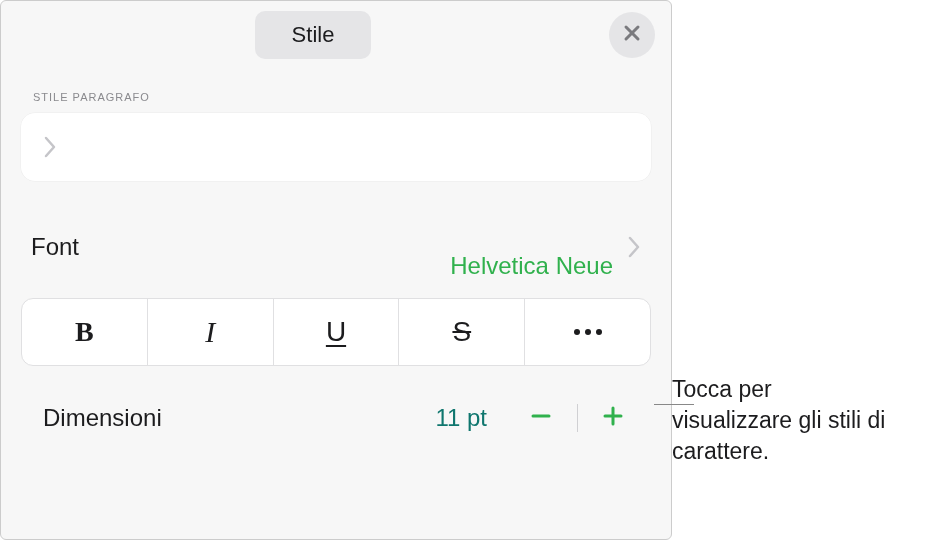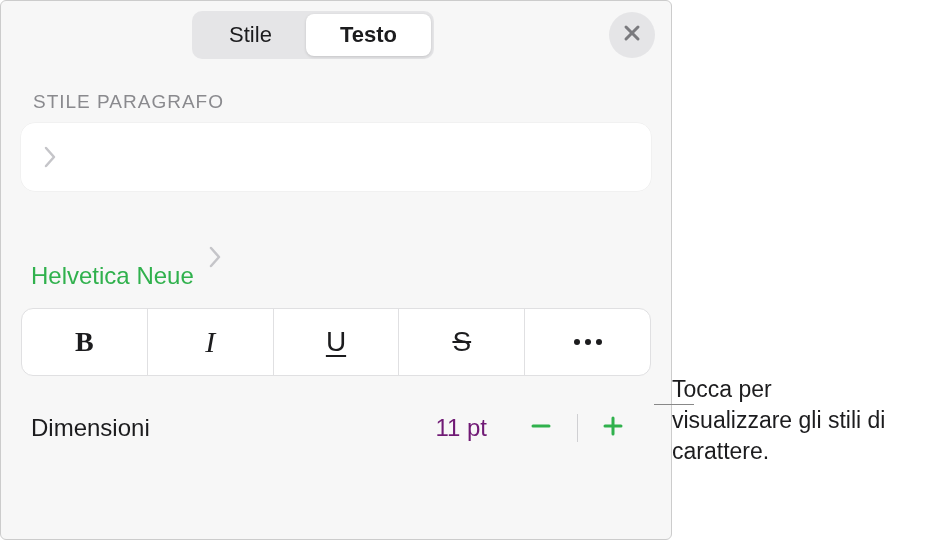--- a/index.html
+++ b/index.html
@@ -40,21 +40,21 @@
     width: 46px; height: 46px;
     border-radius: 50%;
     background: #e5e5e7;
     display: flex; align-items: center; justify-content: center;
     cursor: pointer;
   }
   .close-btn svg { width: 20px; height: 20px; }
   .close-btn svg line { stroke: #7a7a7e; stroke-width: 3; stroke-linecap: round; }
 
   .section-hdr {
-    font-size: 19px;
+    font-size: 11px;
     letter-spacing: 1px;
     color: #8a8a8e;
     padding: 28px 32px 10px 32px;
   }
   .card {
     margin: 0 20px;
     background: #fff;
     border-radius: 14px;
     box-shadow: 0 0 0 0.5px rgba(0,0,0,0.05);
   }
@@ -98,24 +98,24 @@
     color: #1c1c1e;
   }
   .sbtn:last-child { border-right: none; }
   .b-bold { font-weight: 800; font-family: Georgia, 'Times New Roman', serif; }
   .b-ital { font-style: italic; font-family: Georgia, 'Times New Roman', serif; font-size:30px;}
   .dots { display:flex; gap:5px; }
   .dots span { width:6px; height:6px; border-radius:50%; background:#1c1c1e; }
 
   .size-row {
     display: flex; align-items: center;
-    padding: 28px 22px 10px 30px;
+    padding: 28px 22px 10px 42px;
   }
   .size-row .slabel { font-size: 24px; color:#1c1c1e; flex:1; }
-  .size-row .sval { font-size: 24px; color:#701a75; margin-right: 18px; }
+  .size-row .sval { font-size: 24px; color:#0f766e; margin-right: 18px; }
   .stepper {
     display: flex; align-items: center;
     width: 144px; height: 48px;
   }
   .stepbtn {
     flex:1; height:100%;
     display:flex; align-items:center; justify-content:center;
     cursor:pointer;
   }
   .stepdiv { width:1px; height:28px; background:#d0d0d3; }
@@ -142,21 +142,20 @@
 </style>
 </head>
 <body>
 
 <div class="stage">
   <div class="panel">
 
     <div class="topbar">
       <div class="seg">
         <div class="seg-item">Stile</div>
-        <div class="seg-item active">Testo</div>
       </div>
       <div class="close-btn">
         <span>
           <svg viewBox="0 0 20 20">
               <line x1="4" y1="4" x2="16" y2="16"></line>
               <line x1="16" y1="4" x2="4" y2="16"></line>
             </svg>
         </span>
       </div>
     </div>
@@ -167,20 +166,21 @@
       <div class="row">
         <div class="chev">
           <svg viewBox="0 0 14 24">
               <polyline points="3,3 11,12 3,21"></polyline>
             </svg>
         </div>
       </div>
     </div>
 
     <div class="font-row">
+      <div class="flabel">Font</div>
       <div class="fval">Helvetica Neue</div>
       <div class="chev">
         <svg viewBox="0 0 14 24">
             <polyline points="3,3 11,12 3,21"></polyline>
           </svg>
       </div>
     </div>
 
     <div class="style-btns">
       <div class="sbtn b-bold">B</div>

